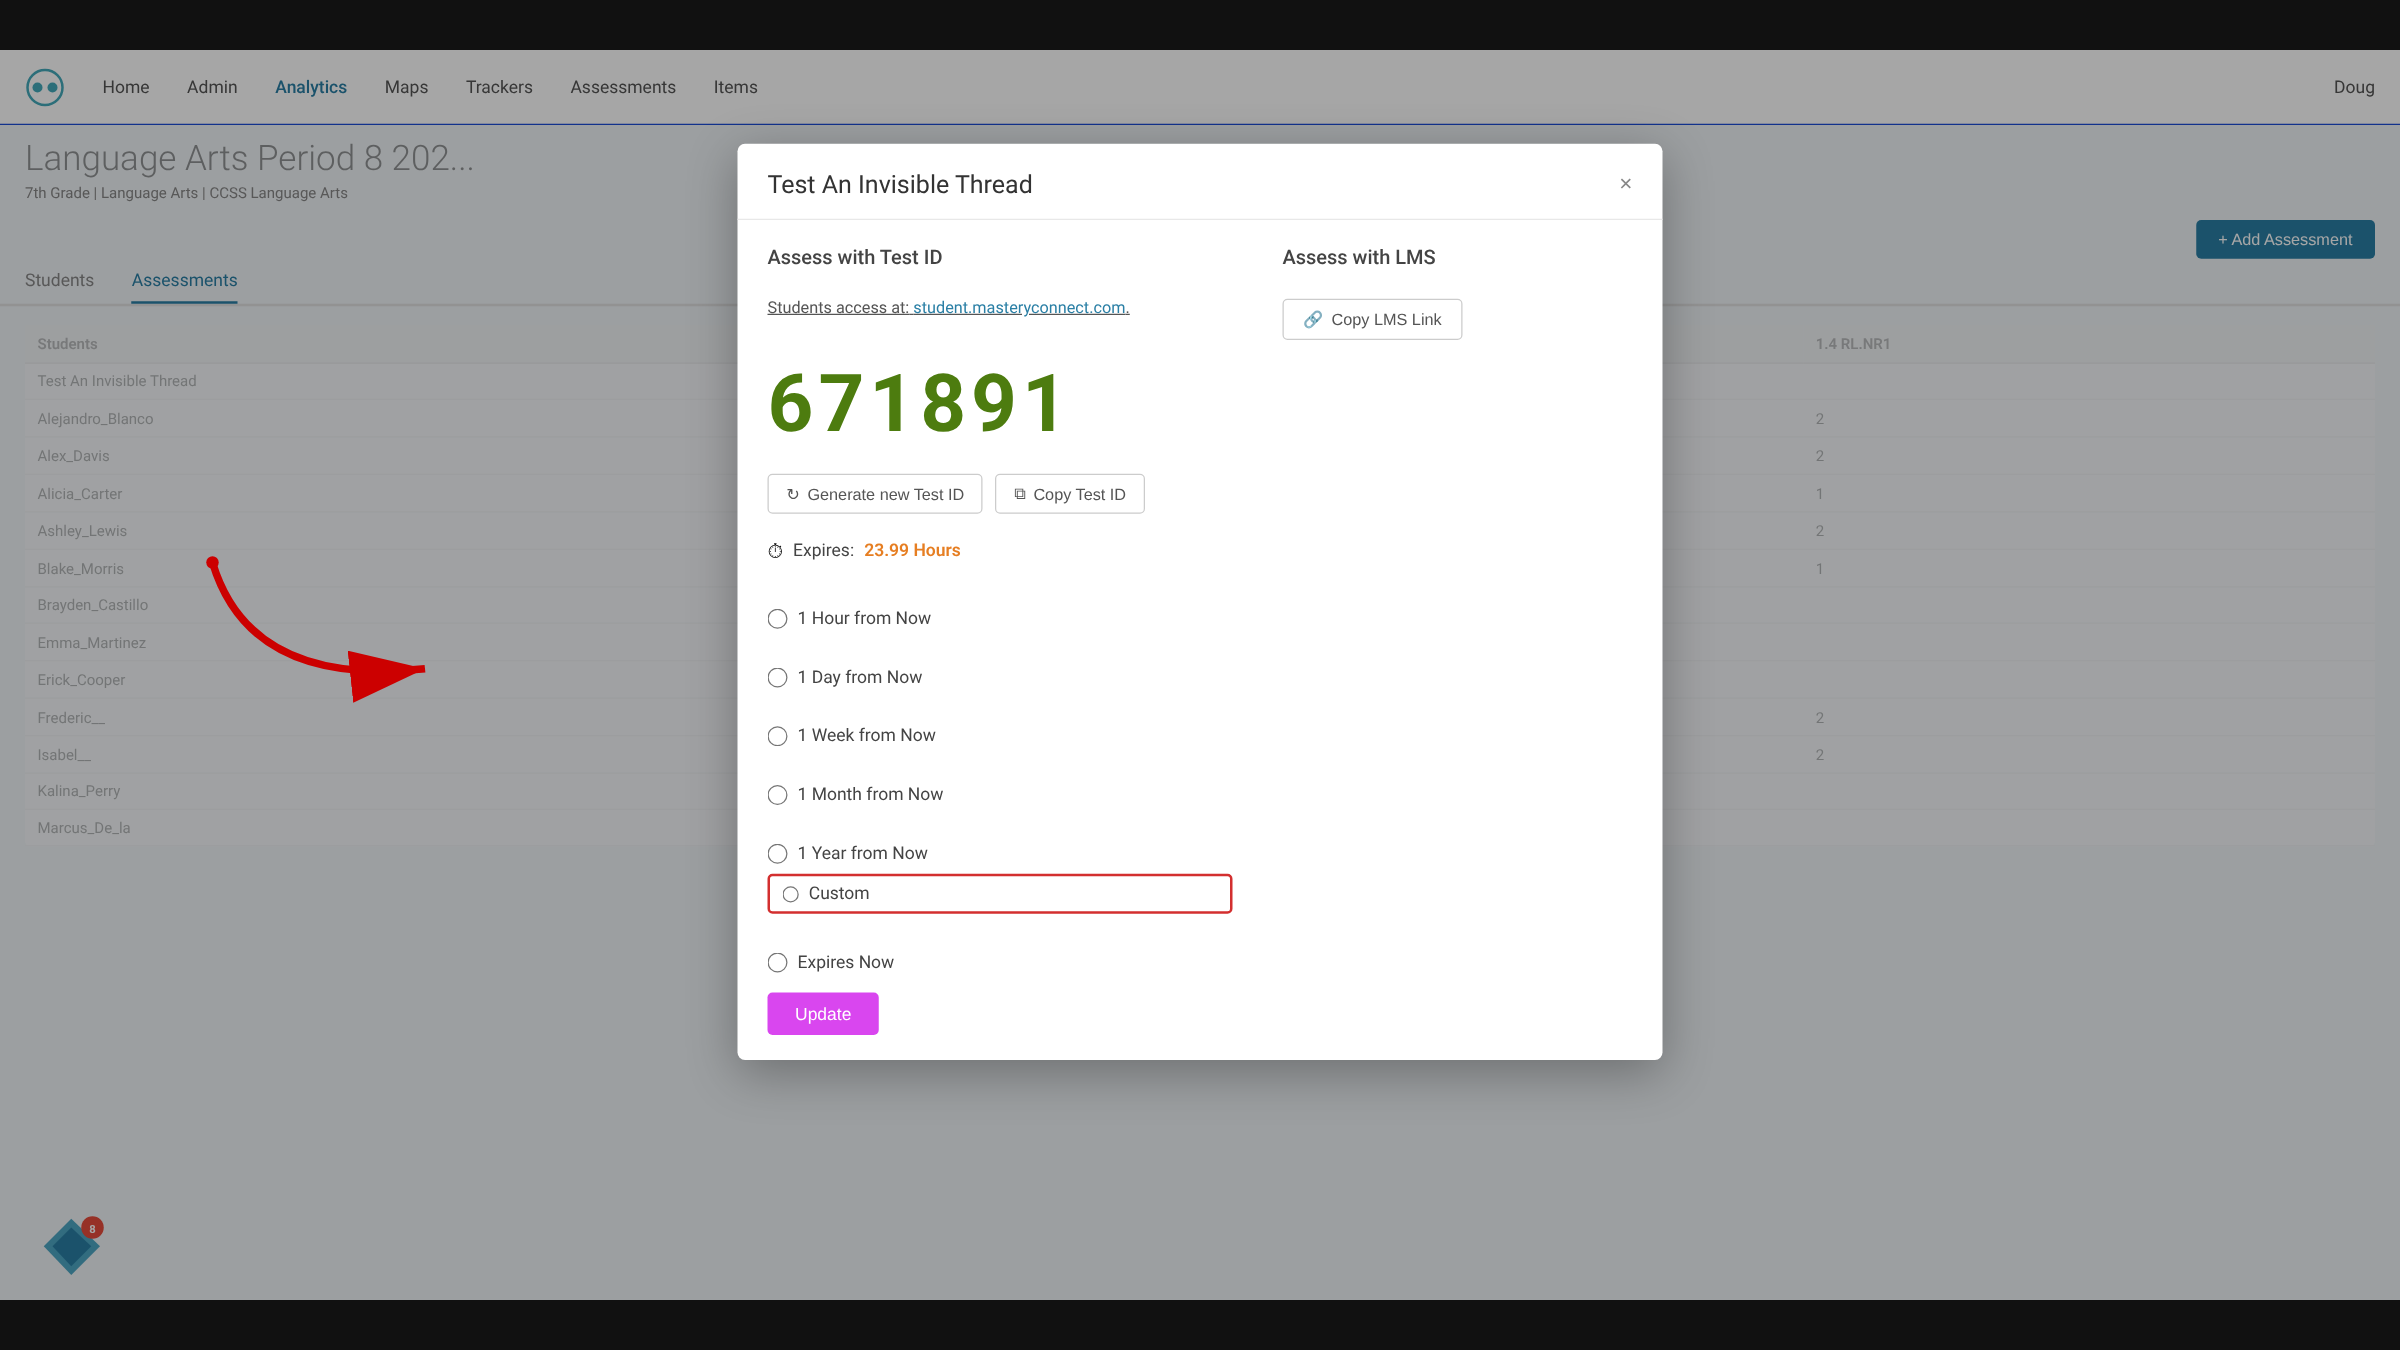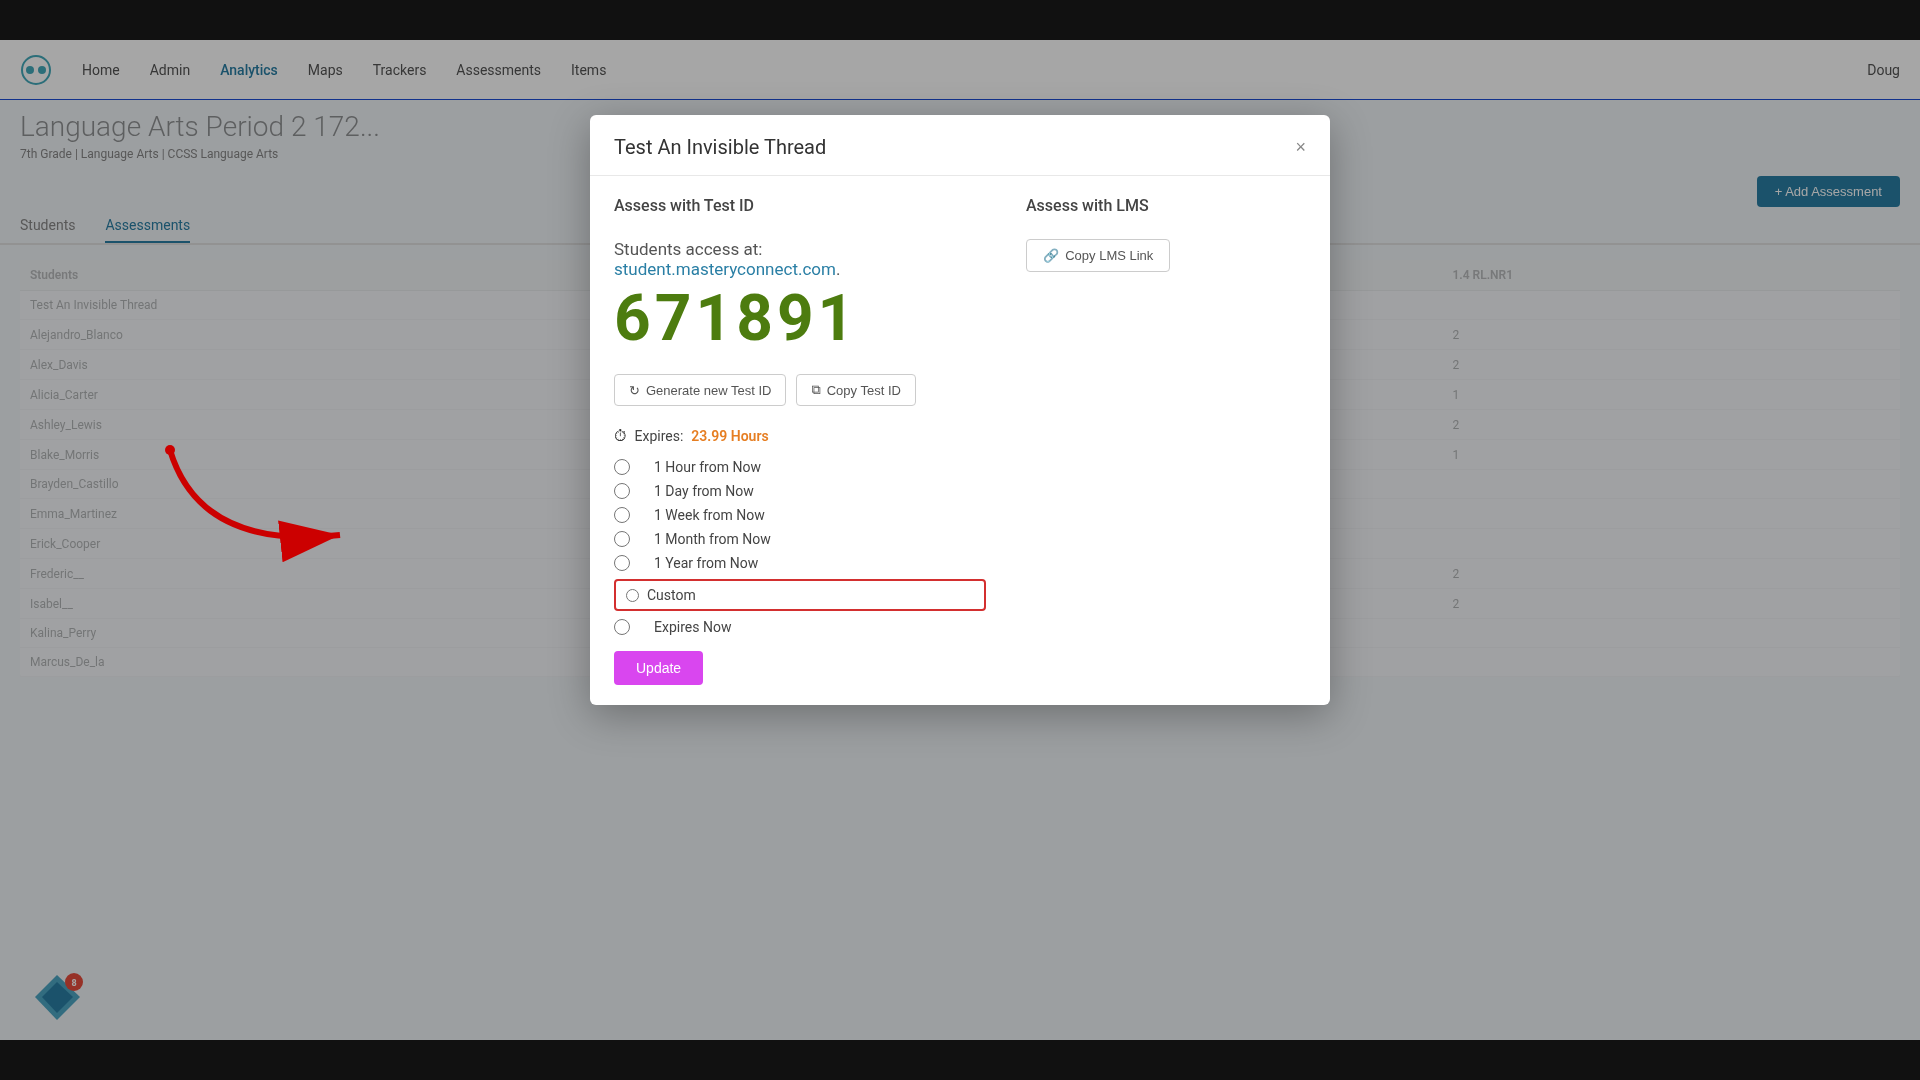--- a/index.html
+++ b/index.html
@@ -206,23 +206,24 @@
     .modal-right {
       width: 280px;
     }
     .section-title {
       font-size: 16px;
       font-weight: 500;
       color: #444;
       margin-bottom: 24px;
     }
     .access-url {
-      font-size: 17px;
+      font-size: 13px;
       color: #555;
-      margin-bottom: 2px;
+      margin-bottom: 32px;
+      text-decoration: underline;
     }
     .access-url a {
       color: #2a7fa5;
       text-decoration: none;
     }
     .test-id-number {
       font-size: 64px;
       font-weight: 700;
       color: #4d7c0f;
       letter-spacing: 4px;
@@ -265,24 +266,25 @@
 
     
     .radio-group {
       display: flex;
       flex-direction: column;
       gap: 8px;
       margin-bottom: 16px;
     }
     .radio-option {
       display: flex;
-      gap: 24px;
+      gap: 8px;
       font-size: 14px;
       color: #444;
       cursor: pointer;
+      margin-top: 23px;
     }
     .radio-option input[type="radio"] {
       accent-color: #2a7fa5;
       width: 16px;
       height: 16px;
     }
     .radio-custom-highlight {
       display: flex;
       align-items: center;
       gap: 8px;
@@ -384,21 +386,21 @@
     <span class="nav-item">Assessments</span>
     <span class="nav-item">Items</span>
     <div class="nav-spacer"></div>
     <div class="nav-right">
       <span>Doug</span>
     </div>
   </div>
 
 
   <div class="page-header">
-    <div class="page-title">Language Arts Period 2 172...</div>
+    <div class="page-title">Language Arts Period 8 202...</div>
     <div class="page-subtitle">7th Grade | Language Arts | CCSS Language Arts</div>
   </div>
 
   <div class="toolbar-area">
     <button class="add-assessment-btn">+ Add Assessment</button>
   </div>
 
   <div class="tabs-bar">
     <span class="tab">Students</span>
     <span class="tab tab-active">Assessments</span>

